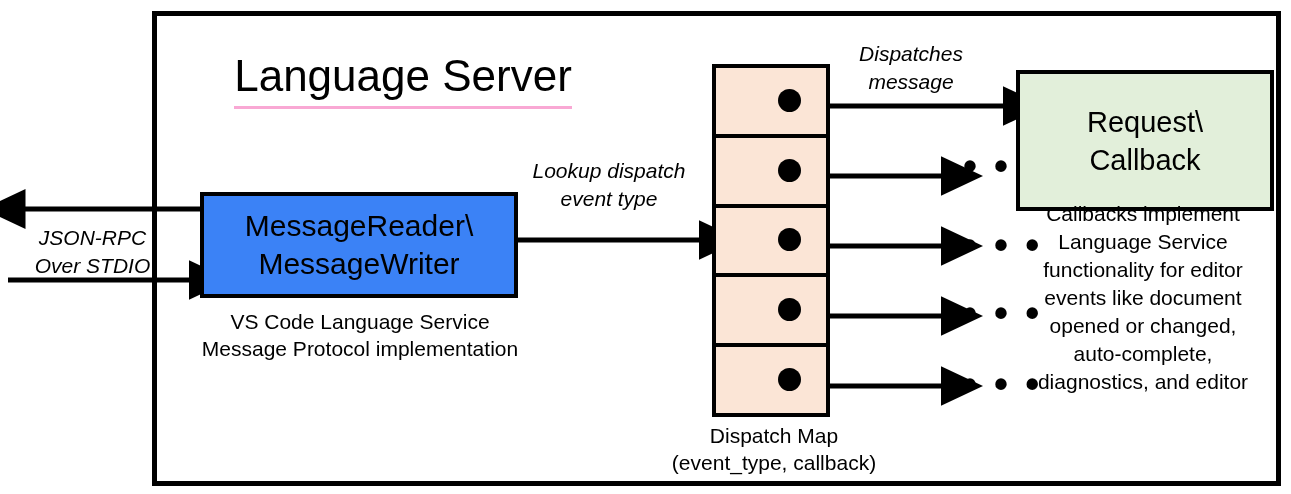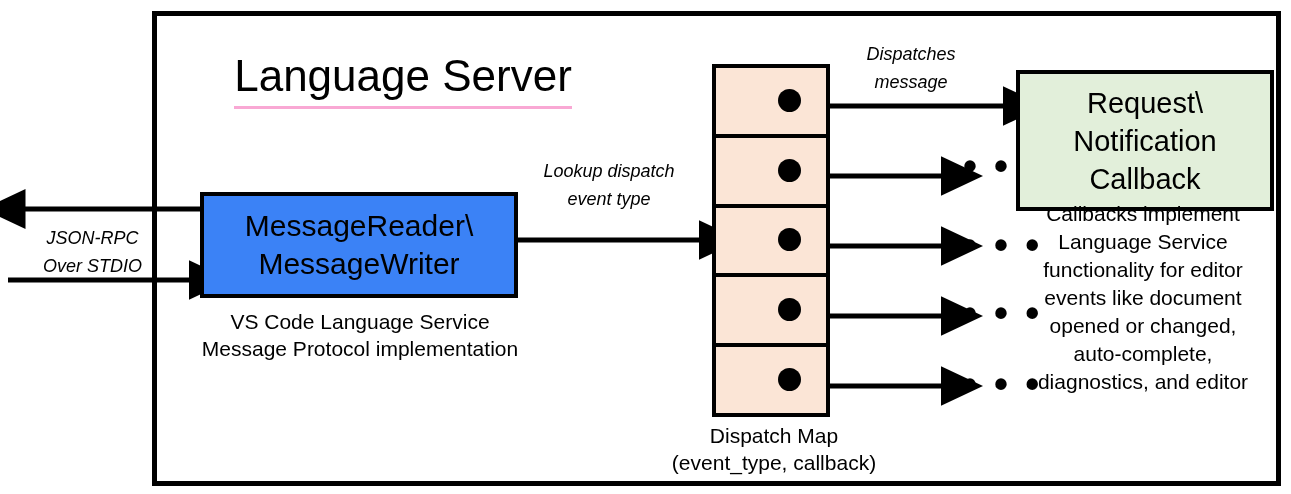--- a/index.html
+++ b/index.html
@@ -86,21 +86,21 @@
     top: 200px;
     width: 270px;
     font-size: 21px;
     line-height: 28px;
   }
   
   .edge-label {
     position: absolute;
     font-style: italic;
     color: #000000;
-    font-size: 18px;
+    font-size: 21px;
     line-height: 28px;
     text-align: center;
   }
   #jsonrpc-label     { left: 20px;  top: 224px; width: 145px; }
   #lookup-label      { left: 514px; top: 157px; width: 190px; }
   #dispatches-label  { left: 836px; top: 40px;  width: 150px; }
   
   #dispatch-map {
     position: absolute;
     left: 712px;
@@ -241,21 +241,20 @@
   </div>
 
   <div class="ellipsis" id="ellipsis-2">• • •</div>
   <div class="ellipsis" id="ellipsis-3">• • •</div>
   <div class="ellipsis" id="ellipsis-4">• • •</div>
   <div class="ellipsis" id="ellipsis-5">• • •</div>
 
   <div class="node-box" id="callback-box">
     <div>
       <div>Request\</div>
-      <div>Notification</div>
       <div>Callback</div>
     </div>
   </div>
 
   <div class="caption" id="callback-caption">
     <div>Callbacks implement</div>
     <div>Language Service</div>
     <div>functionality for editor</div>
     <div>events like document</div>
     <div>opened or changed,</div>

